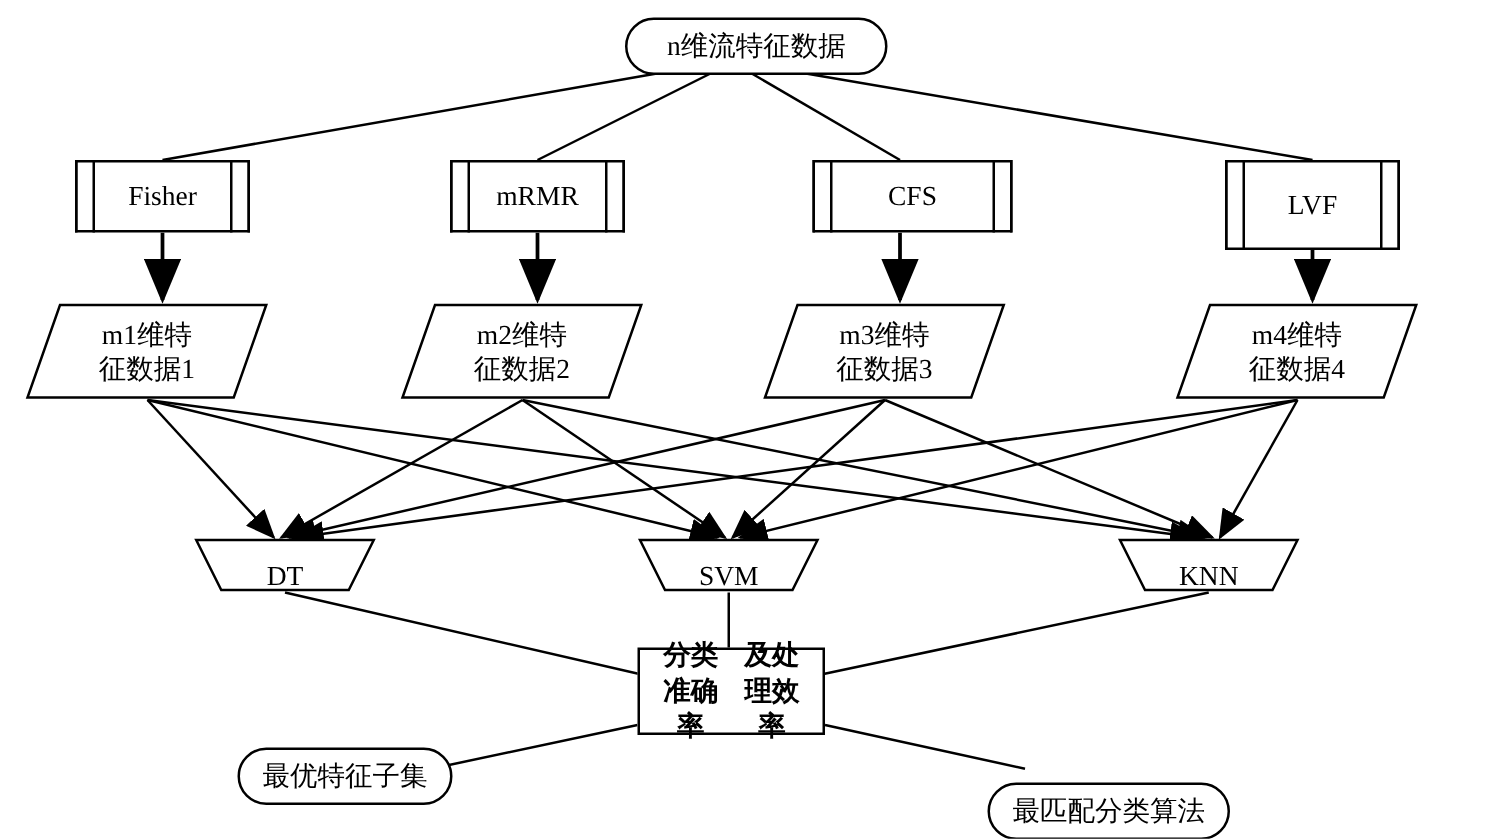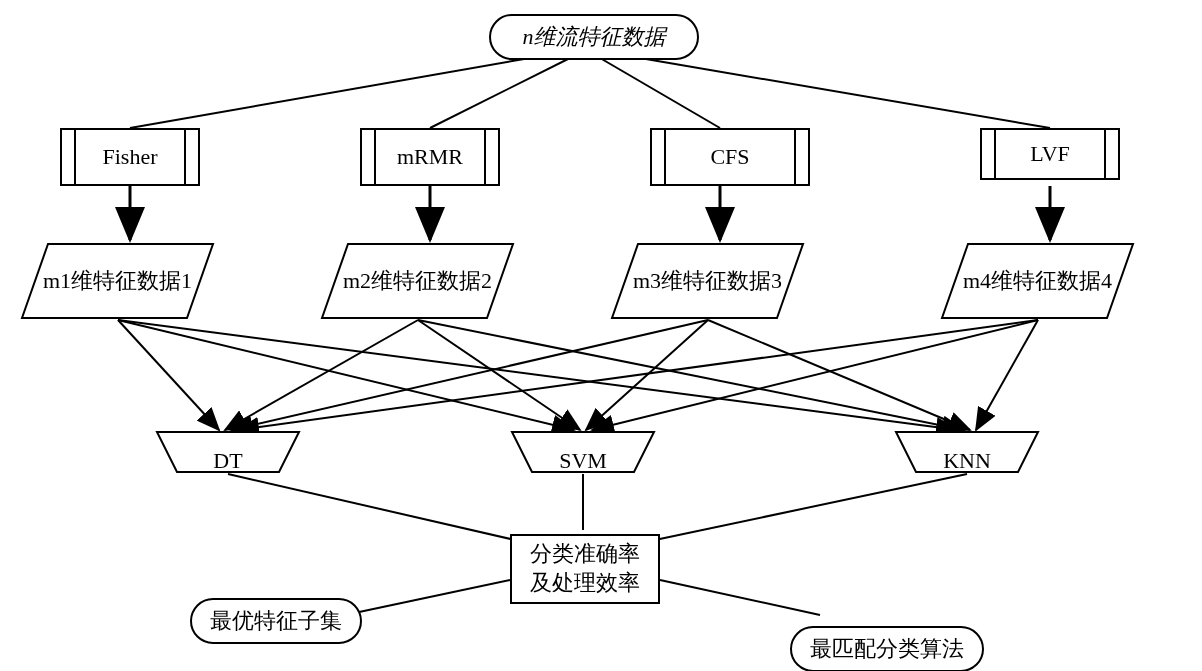--- a/index.html
+++ b/index.html
@@ -56,21 +56,21 @@
   }
   .parallelogram svg {
     position: absolute;
     top: 0; left: 0;
     width: 100%; height: 100%;
   }
   .parallelogram .ptxt {
     position: absolute;
     top: 0; left: 0; right: 0; bottom: 0;
     display: flex;
-    flex-direction: row;
+    flex-direction: column;
     align-items: center;
     justify-content: center;
     line-height: 1.25;
   }
   .trapezoid {
     position: absolute;
     height: 44px;
   }
   .trapezoid svg {
     position: absolute;
@@ -129,34 +129,34 @@
   <line x1="1038" y1="320" x2="976" y2="430" stroke="#000" stroke-width="2" marker-end="url(#ah)"></line>
 
   <line x1="228" y1="474" x2="515" y2="540" stroke="#000" stroke-width="2"></line>
   <line x1="583" y1="474" x2="583" y2="530" stroke="#000" stroke-width="2"></line>
   <line x1="967" y1="474" x2="655" y2="540" stroke="#000" stroke-width="2"></line>
 
   <line x1="510" y1="580" x2="345" y2="615" stroke="#000" stroke-width="2"></line>
   <line x1="660" y1="580" x2="820" y2="615" stroke="#000" stroke-width="2"></line>
 </svg>
 
-<div class="node rounded" style="left:489px; top:14px; width:210px;font-style:italic;">
+<div class="node rounded" style="left:500px; top:14px; width:210px;">
   <span>n维流特征数据</span>
 </div>
 
 <div class="predef" style="left:60px; top:128px; width:140px; height:58px;">
   <span>Fisher</span>
 </div>
 <div class="predef" style="left:360px; top:128px; width:140px; height:58px;">
   <span>mRMR</span>
 </div>
 <div class="predef" style="left:650px; top:128px; width:160px; height:58px;">
   <span>CFS</span>
 </div>
-<div class="predef" style="left:980px; top:128px; width:140px; height:52px;">
+<div class="predef" style="left:980px; top:128px; width:140px; height:72px;">
   <span>LVF</span>
 </div>
 
 <div class="parallelogram" style="left:20px; top:242px; width:195px;">
   <svg viewBox="0 0 195 78" preserveAspectRatio="none">
       <polygon points="28,2 193,2 167,76 2,76" fill="#fff" stroke="#000" stroke-width="2"></polygon>
     </svg>
   <div class="ptxt">
       <span>m1维特</span>
       <span>征数据1</span>
@@ -208,21 +208,21 @@
 </div>
 <div class="trapezoid" style="left:894px; top:430px; width:146px;">
   <svg viewBox="0 0 146 44" preserveAspectRatio="none">
       <polygon points="2,2 144,2 124,42 22,42" fill="#fff" stroke="#000" stroke-width="2"></polygon>
     </svg>
   <div class="tlabel">
       <span>KNN</span>
     </div>
 </div>
 
-<div class="node rect" style="left:510px; top:534px; width:150px; height:70px; flex-direction:column;">
+<div class="node rect" style="left:510px; top:518px; width:150px; height:70px; font-weight:bold;">
   <span>分类准确率</span>
   <span>及处理效率</span>
 </div>
 
 <div class="node rounded" style="left:190px; top:598px;align-items:flex-end;">
   <span>最优特征子集</span>
 </div>
 <div class="node rounded" style="left:790px; top:626px;">
   <span>最匹配分类算法</span>
 </div>

